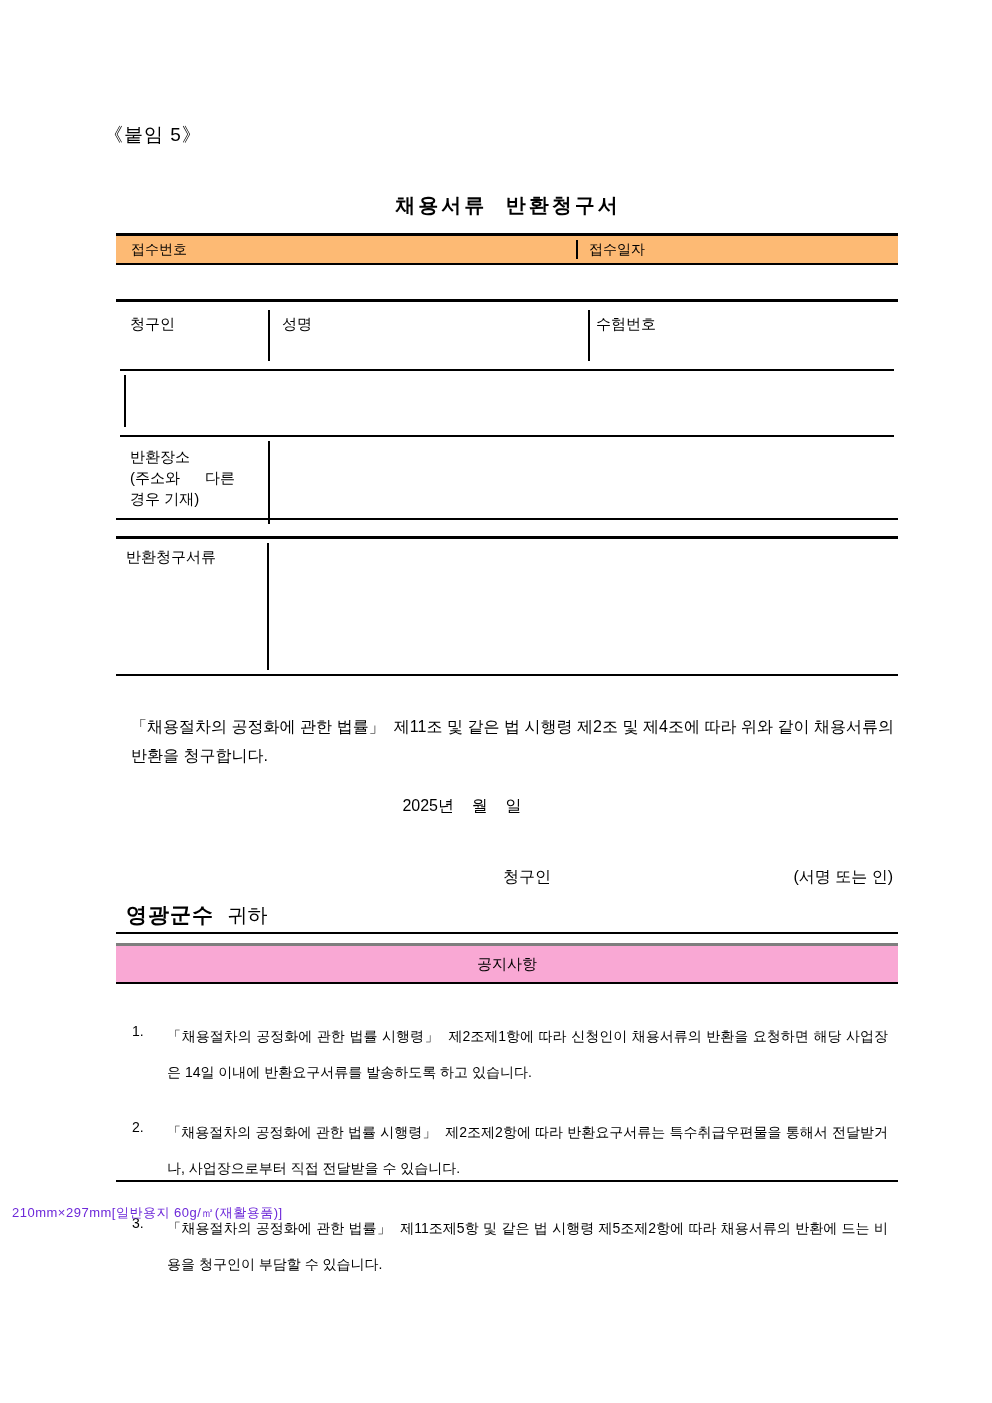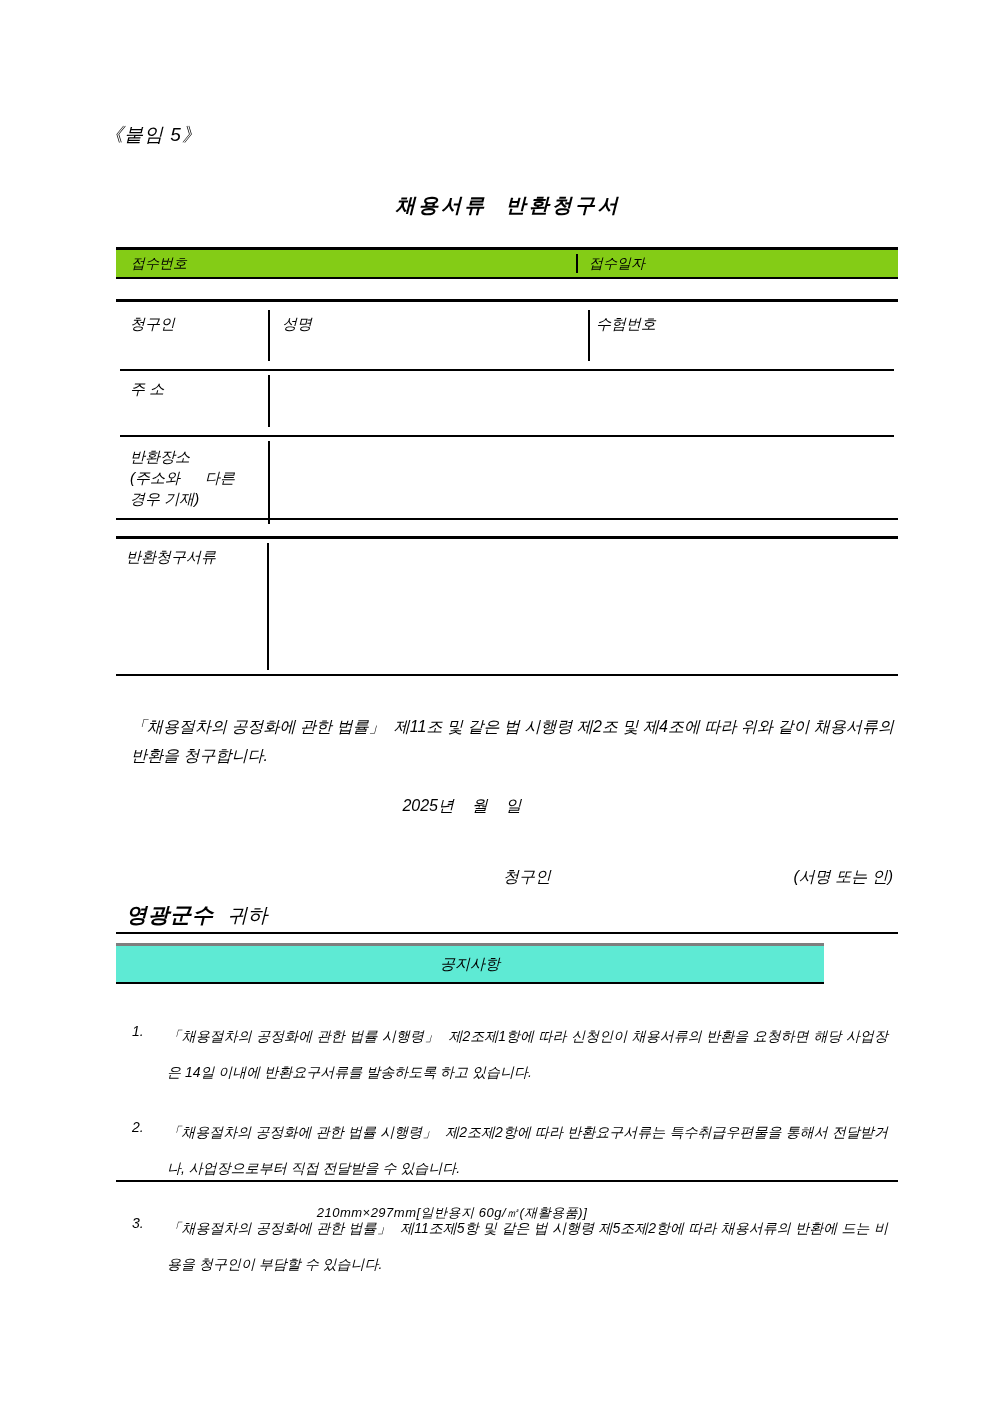--- a/index.html
+++ b/index.html
@@ -1,15 +1,15 @@
 <!DOCTYPE html>
 <html><head>
 <meta charset="utf-8">
 <style>
-  * { margin:4px; padding:0; box-sizing:border-box;font-style:italic; }
+  * { margin:4px; padding:0; box-sizing:border-box; }
   html, body { background:#ffffff; }
   body {
     width:992px; height:1403px; position:relative;
     font-family:"Liberation Sans","DejaVu Sans",sans-serif;
     color:#000;
   }
   .abs { position:absolute; }
 
   
   .attach { left:92px; top:110px; font-size:19px; letter-spacing:1px; }
@@ -17,21 +17,21 @@
   
   .title {
     left:0; top:180px; width:992px; text-align:center;
     font-size:20px; font-weight:bold; letter-spacing:3px; word-spacing:10px;
   }
 
   
   .tbl { left:104px; width:782px; border-top:3px solid #000; border-bottom:2px solid #000; }
 
   
-  .receipt { top:235px; height:32px; background:#84cc16; display:flex; }
+  .receipt { top:221px; height:32px; background:#fdba74; display:flex; }
   .receipt .cell { display:flex; align-items:center; padding-left:7px; font-size:14px; }
   .receipt .c1 { width:448px; }
   .receipt .c2 { flex:1; border-left:2px solid #000; }
 
   
   .applicant { top:287px; height:221px; }
   .applicant .row { display:flex; }
   .applicant .row + .row { border-top:2px solid #000; }
   .r1 { height:59px; }
   .r2 { height:62px; }
@@ -64,35 +64,35 @@
 
   .addressee { left:110px; top:889px; font-size:20px; }
   .addressee .bold { font-weight:bold; font-size:21px; letter-spacing:1px; }
 
   .rule { left:104px; width:782px; height:0; border-top:2px solid #000; }
   .rule-above-notice { top:920px; }
   .rule-bottom { top:1168px; }
 
   
   .noticebar {
-    left:104px; top:931px; width:708px; height:41px;
-    background:#5eead4; border-top:3px solid #7e7e7e; border-bottom:2px solid #000;
+    left:104px; top:931px; width:782px; height:41px;
+    background:#f9a8d4; border-top:3px solid #7e7e7e; border-bottom:2px solid #000;
     display:flex; align-items:center; justify-content:center; font-size:15px;
   }
 
   
   .noticelist { left:112px; top:998px; width:772px; font-size:14px; }
   .nitem { display:flex; }
   .nitem + .nitem { margin-top:16px; }
   .nnum { width:27px; flex:0 0 27px; line-height:27px; }
   .ntext { flex:1; text-align:justify; line-height:36px; white-space:pre-wrap; }
 
   .footer {
-    left:0; top:1192px; width:880px; text-align:center;
-    font-size:13px; color:#000000; letter-spacing:0.5px;
+    left:0; top:1192px; width:880px; text-align:left;
+    font-size:13px; color:#6d28d9; letter-spacing:0.5px;
   }
 </style>
 </head>
 <body>
 
 <div class="abs attach">《붙임 5》</div>
 
 <div class="abs title">채용서류 반환청구서</div>
 
 <div class="abs tbl receipt">
@@ -104,21 +104,20 @@
   </div>
 </div>
 
 <div class="abs tbl applicant">
   <div class="row r1">
     <div class="col1 cell-label">청구인</div>
     <div class="colmid cell-label">성명</div>
     <div class="collast cell-label">수험번호</div>
   </div>
   <div class="row r2">
-    <div class="col1 cell-label">주 소</div>
     <div class="colwide"></div>
   </div>
   <div class="row r3">
     <div class="col1 cell-label pre">반환장소
 (주소와      다른
 경우 기재)</div>
     <div class="colwide"></div>
   </div>
 </div>
 

